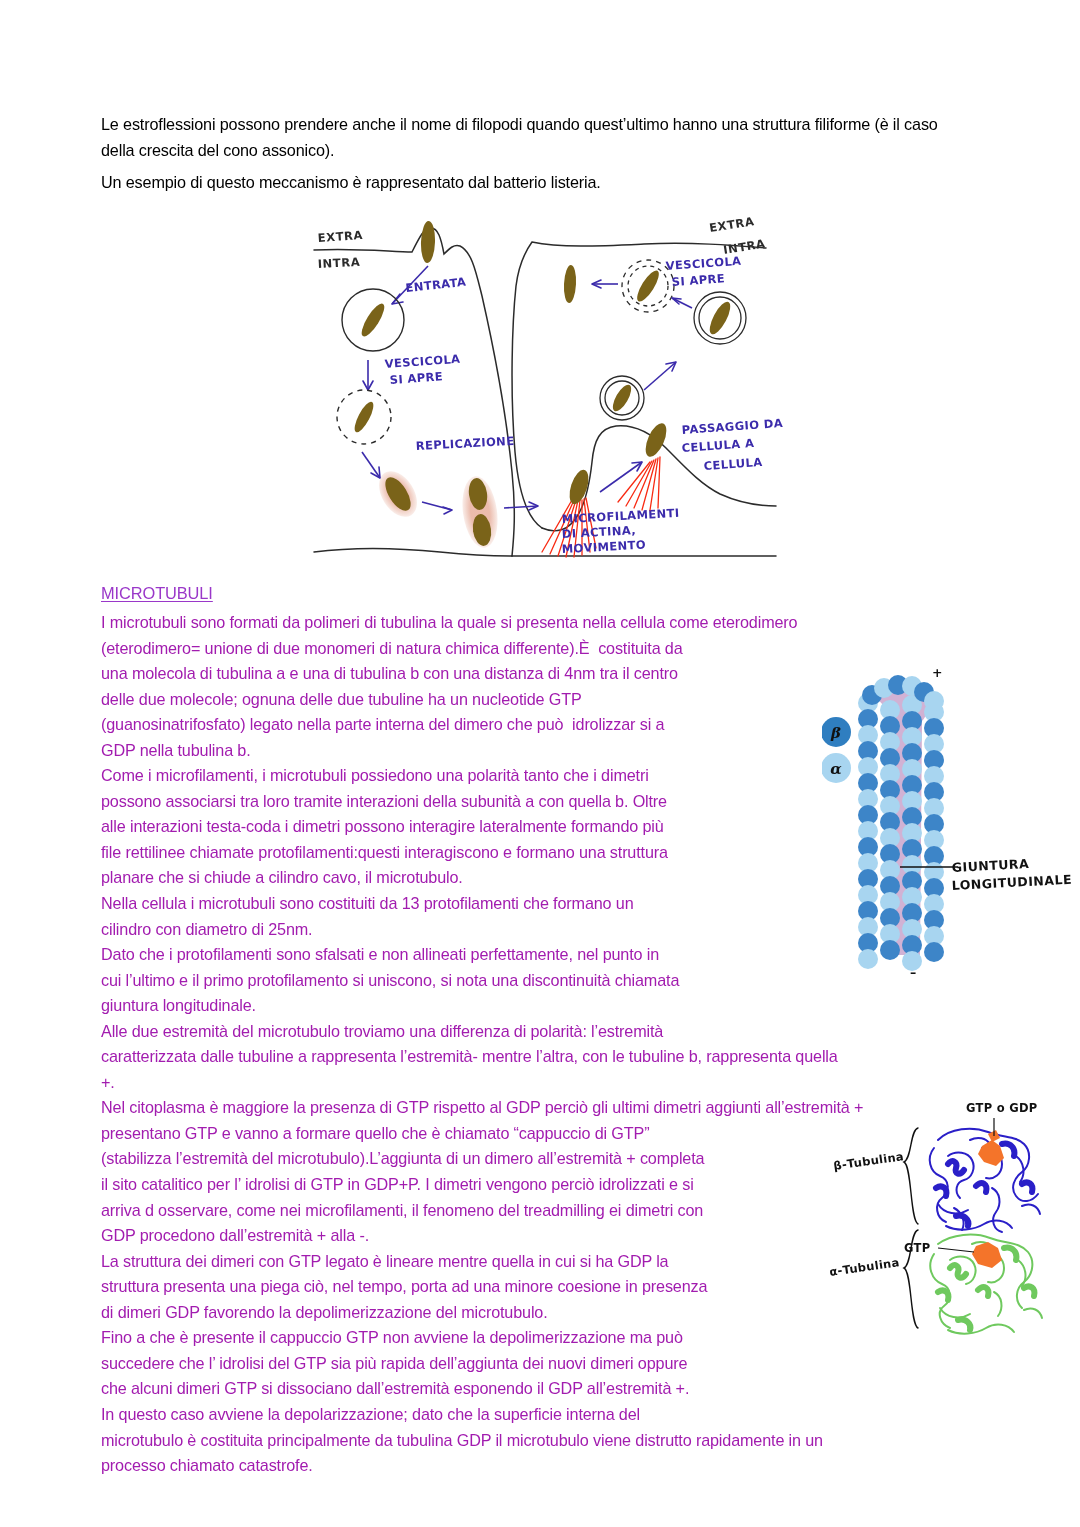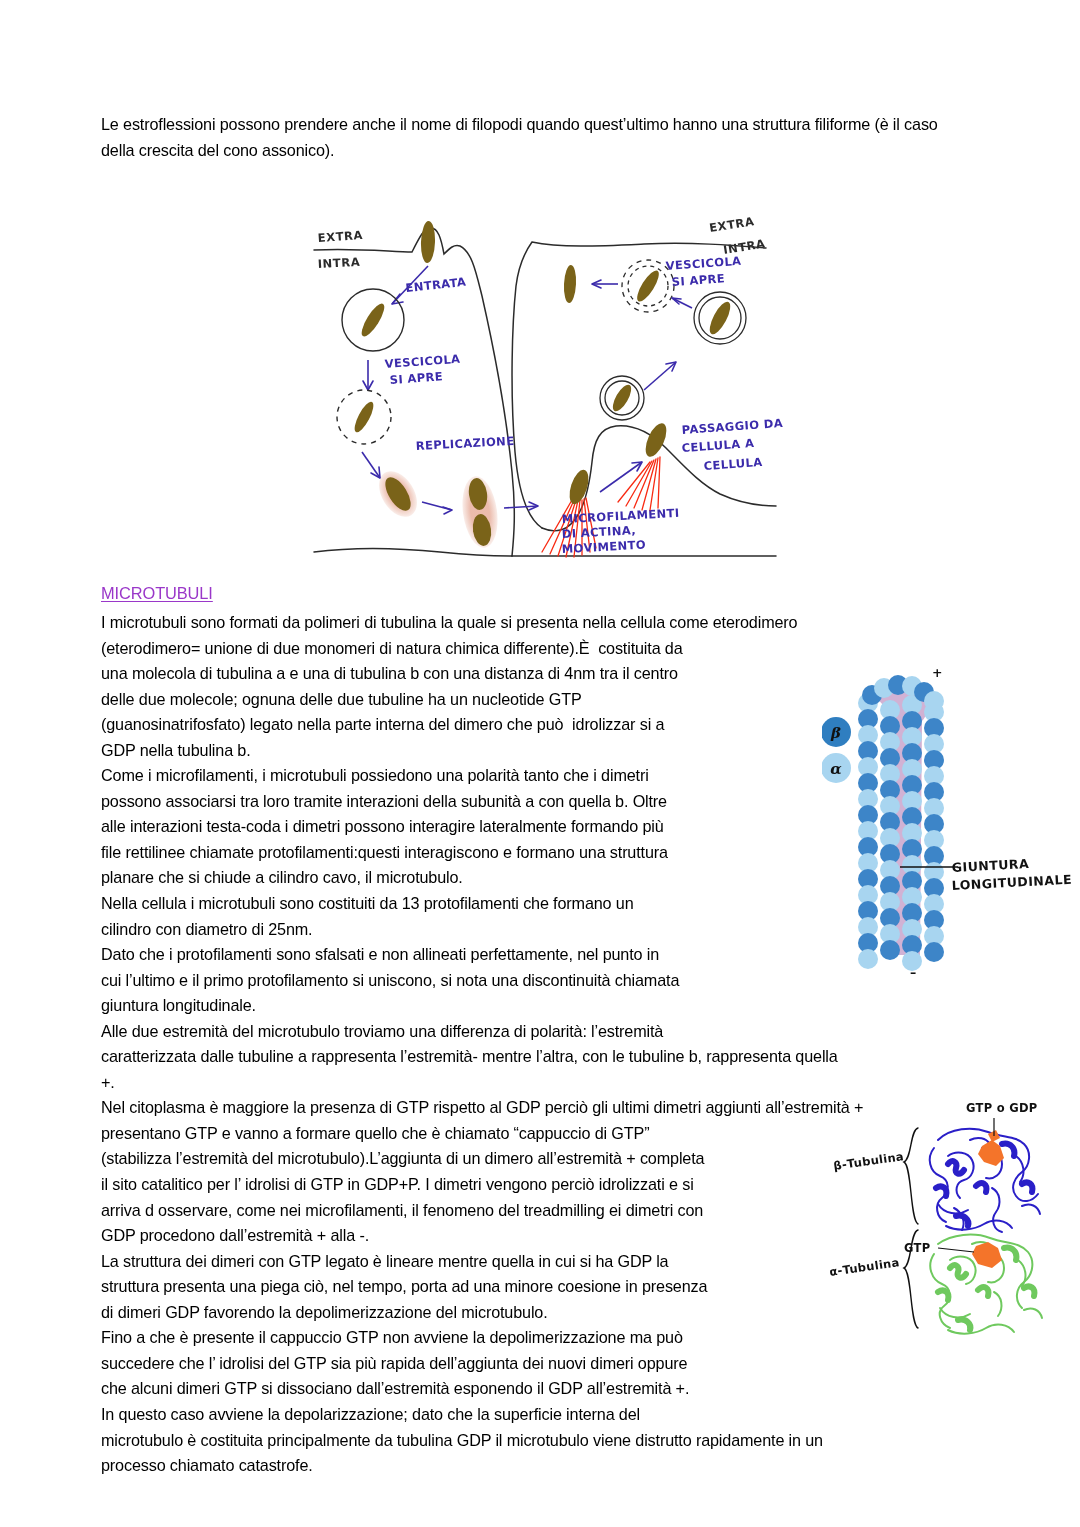--- a/index.html
+++ b/index.html
@@ -45,21 +45,21 @@
     letter-spacing: -0.1px;
   }
 
   #body-col {
     position: absolute;
     left: 101px;
     top: 610px;
     width: 880px;
     font-size: 16.2px;
     line-height: 25.55px;
-    color: #000000;
+    color: #a21caf;
     letter-spacing: -0.15px;
     white-space: pre-wrap;
   }
 
   
   #listeria-figure {
     position: absolute;
     left: 300px;
     top: 212px;
     width: 490px;
@@ -121,20 +121,21 @@
     letter-spacing: 0.3px;
   }
 </style>
 </head>
 <body>
 
 <div class="page">
 
   <div class="para" id="intro-para-1">Le estroflessioni possono prendere anche il nome di filopodi quando quest’ultimo hanno una struttura filiforme (è il caso della crescita del cono assonico).</div>
 
+  <div class="para" id="intro-para-2">Un esempio di questo meccanismo è rappresentato dal batterio listeria.</div>
 
   <div id="listeria-figure">
     <svg width="490" height="360" viewBox="0 0 490 360" xmlns="http://www.w3.org/2000/svg">
       <defs>
         <radialGradient id="halo" cx="50%" cy="50%" r="50%">
           <stop offset="55%" stop-color="#eab8a8" stop-opacity="0.95"></stop>
           <stop offset="100%" stop-color="#eab8a8" stop-opacity="0.25"></stop>
         </radialGradient>
       </defs>
 

